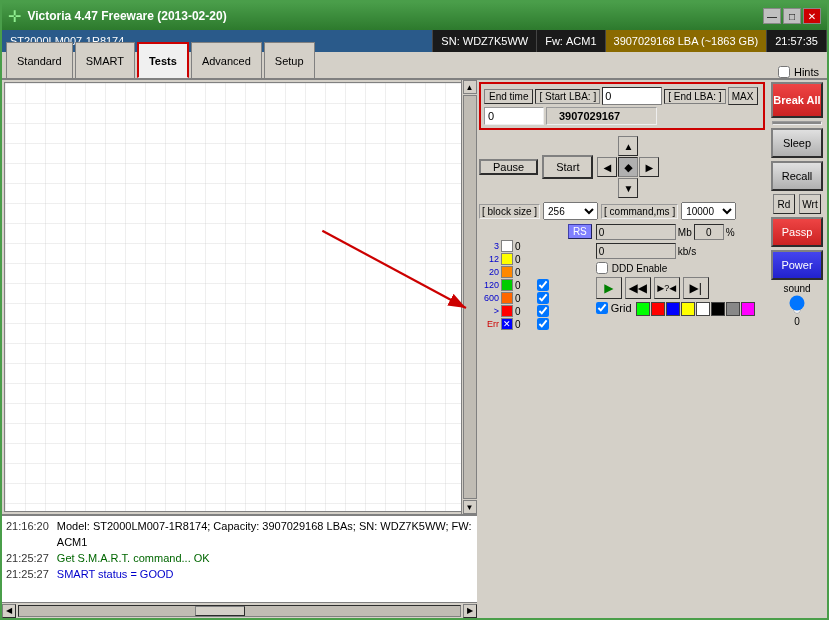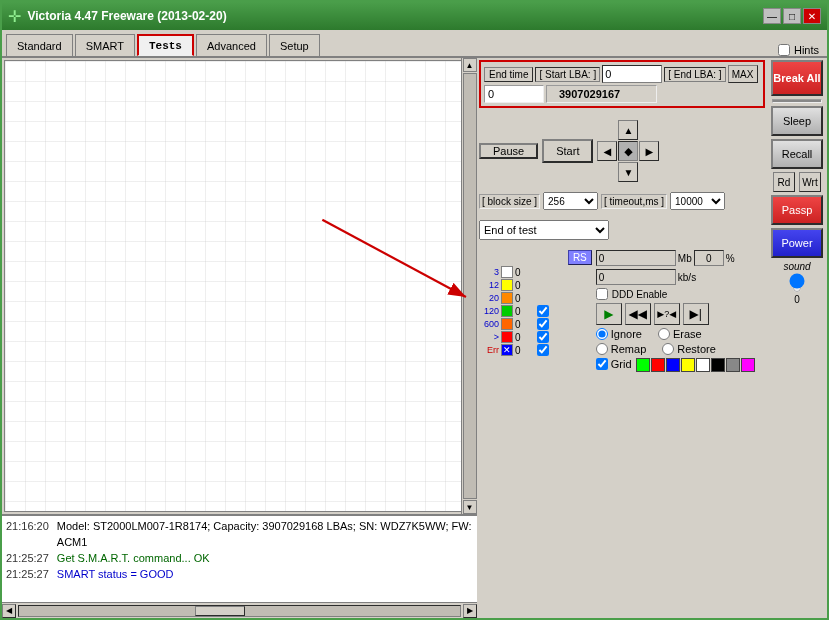--- a/index.html
+++ b/index.html
@@ -82,31 +82,30 @@
       border-bottom: 2px solid #808080;
     }
     .tab {
       padding: 3px 10px;
       border: 1px solid #808080;
       border-bottom: none;
       background: #d4d0c8;
       cursor: pointer;
       margin-right: 2px;
       font-size: 11px;
-      height: 22px;
+      height: 36px;
       display: flex;
       align-items: center;
     }
     .tab.active {
       background: #f0f0f0;
       border-bottom: 1px solid #f0f0f0;
       font-weight: bold;
       border: 2px solid #cc0000;
       border-bottom: 1px solid #f0f0f0;
-      font-family: Liberation Mono, monospace;
     }
     .hints-check {
       margin-left: auto;
       display: flex;
       align-items: center;
       gap: 4px;
       padding-right: 4px;
     }
 
     
@@ -389,21 +388,20 @@
       justify-content: center;
     }
     .sound-row {
       display: flex;
       flex-direction: column;
       align-items: center;
       gap: 1px;
     }
     .sound-label {
       font-size: 10px;
-      font-style: italic;
     }
 
     
     .bottom-log {
       background: white;
       border-top: 2px solid #808080;
       height: 88px;
       padding: 2px 4px;
       font-size: 11px;
       overflow-y: auto;
@@ -466,21 +464,21 @@
       height: 100%;
       pointer-events: none;
     }
 
     
     .mid-right {
       display: flex;
       flex-direction: column;
       width: 290px;
       padding: 2px;
-      gap: 10px;
+      gap: 4px;
       overflow: hidden;
     }
 
     input[type="radio"] { width: 12px; height: 12px; }
     input[type="checkbox"] { width: 12px; height: 12px; }
   </style>
 </head>
 <body>
 
 <div style="width:829px; height:620px; display:flex; flex-direction:column; border:2px solid #4a9e4a; overflow:hidden;">
@@ -490,20 +488,39 @@
       <span class="title-icon">✛</span>
       <span class="title-text">Victoria 4.47  Freeware (2013-02-20)</span>
     </div>
     <div class="title-bar-controls">
       <button class="title-btn">—</button>
       <button class="title-btn">□</button>
       <button class="title-btn close">✕</button>
     </div>
   </div>
 
+  <div class="status-bar">
+    <div class="status-seg model">
+      <span>ST2000LM007-1R8174</span>
+    </div>
+    <div class="status-seg">
+      <span>SN:</span>&nbsp;
+      <span>WDZ7K5WW</span>
+    </div>
+    <div class="status-seg">
+      <span>Fw:</span>&nbsp;
+      <span>ACM1</span>
+    </div>
+    <div class="status-seg lba">
+      <span>3907029168 LBA (~1863 GB)</span>
+    </div>
+    <div class="status-seg">
+      <span>21:57:35</span>
+    </div>
+  </div>
 
   <div class="tab-bar">
     <div class="tab">
       <span>Standard</span>
     </div>
     <div class="tab">
       <span>SMART</span>
     </div>
     <div class="tab active">
       <span>Tests</span>
@@ -612,36 +629,29 @@
       <div style="display:flex; align-items:center; gap:3px;">
         <div style="border:1px inset; padding:1px 2px; font-size:10px; background:#d4d0c8;">
           <span>[ block size ]</span>
         </div>
         <select class="blk-select">
           <option>256</option>
           <option>512</option>
           <option>1024</option>
         </select>
         <div style="border:1px inset; padding:1px 2px; font-size:10px; background:#d4d0c8;">
-          <span>[ timeout,ms ]</span>
+          <span>[ command,ms ]</span>
         </div>
         <select class="blk-select">
           <option>10000</option>
           <option>5000</option>
           <option>20000</option>
         </select>
       </div>
 
-      <div style="display:flex; align-items:center;">
-        <select class="eot-select">
-          <option>End of test</option>
-          <option>Restart</option>
-          <option>Stop</option>
-        </select>
-      </div>
 
       <div style="display:flex; gap:4px;">
         <div style="display:flex; flex-direction:column; gap:1px; flex:1;">
 
           <div style="display:flex; justify-content:flex-end;">
             <button class="rs-btn">RS</button>
           </div>
 
           <div style="display:flex; flex-direction:column; gap:1px;">
             <div class="log-row">
@@ -714,42 +724,20 @@
             <span>DDD Enable</span>
           </div>
 
           <div class="playback-row">
             <button class="pb-btn" style="color:green;">▶</button>
             <button class="pb-btn">◀◀</button>
             <button class="pb-btn" style="font-size:9px;">▶?◀</button>
             <button class="pb-btn">▶|</button>
           </div>
 
-          <div class="option-rows">
-            <div class="option-row">
-              <label class="opt-item">
-                <input type="radio" name="repairmode" checked="" style="">
-                <span>Ignore</span>
-              </label>
-              <label class="opt-item">
-                <input type="radio" name="repairmode" style="">
-                <span>Erase</span>
-              </label>
-            </div>
-            <div class="option-row">
-              <label class="opt-item">
-                <input type="radio" name="repairmode" style="">
-                <span>Remap</span>
-              </label>
-              <label class="opt-item">
-                <input type="radio" name="repairmode" style="">
-                <span>Restore</span>
-              </label>
-            </div>
-          </div>
 
           <div class="grid-row">
             <label class="grid-check">
               <input type="checkbox" checked="" style="">
               <span>Grid</span>
             </label>
             <div class="grid-colors">
               <div class="grid-color-box" style="background:#00ff00;"></div>
               <div class="grid-color-box" style="background:#ff0000;"></div>
               <div class="grid-color-box" style="background:#0000ff;"></div>

